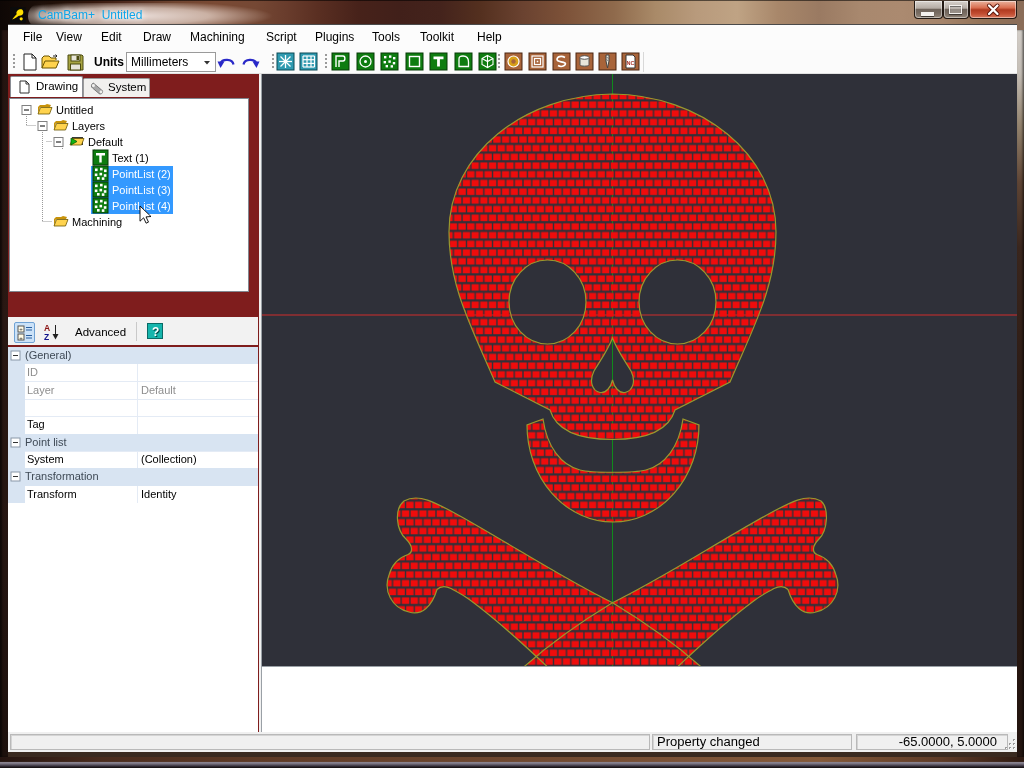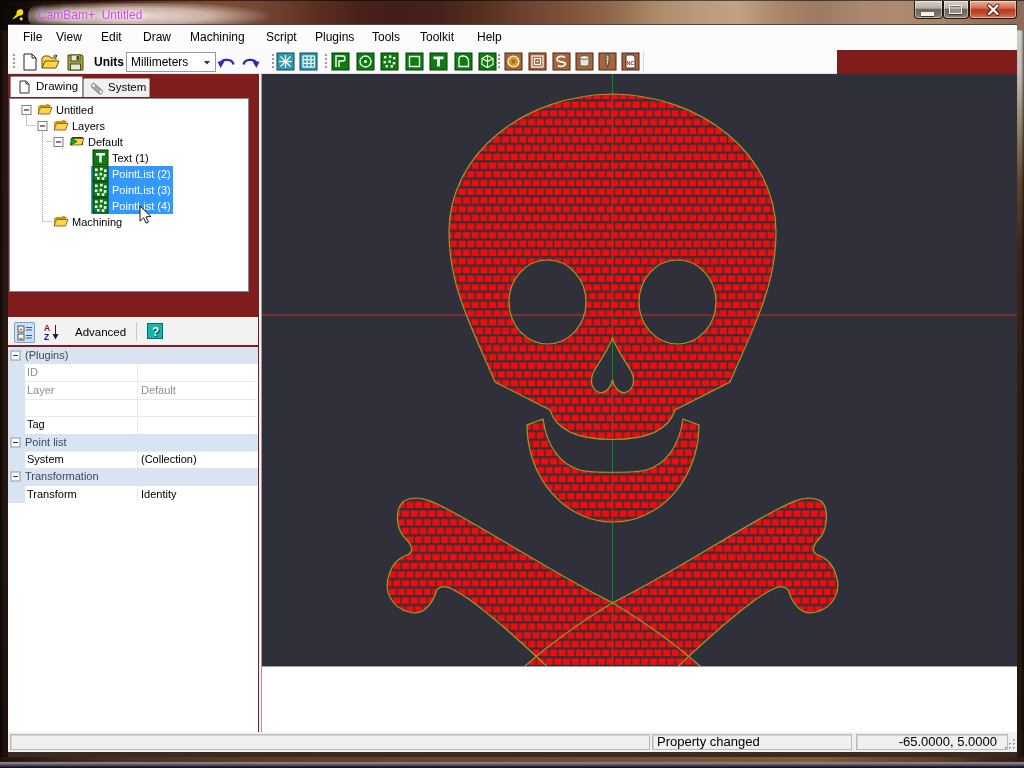--- a/index.html
+++ b/index.html
@@ -23,37 +23,37 @@
  box-shadow:inset 2px 0 2px rgba(0,0,0,.6);}
 #rightframe{left:1017px;top:30px;width:7px;height:727px;
  background:linear-gradient(180deg,#d2cdc7 0%,#c4bdb5 6%,#94846f 13%,#5e4434 21%,#3a261d 30%,#2e1c15 50%,#281811 75%,#241510 100%);
  box-shadow:inset -1.5px 0 2px rgba(0,0,0,.55);}
 #bottomframe{left:0;top:757px;width:1024px;height:11px;
  background:
   linear-gradient(90deg, #241410 0%, #4a2c1e 10%, #5e3a26 25%, #6b452e 45%, #7a5136 65%, #855a3a 80%, #5e3a26 92%, #2e1a12 100%) top/100% 45% no-repeat,
   linear-gradient(180deg, #3a3a42 0%, #3a3a42 10%, #796a5e 22%, #8e8894 45%, #7a7482 60%, #4e4854 75%, #221c24 90%, #120d0c 100%);}
 
 
-#titletext{left:38px;top:8px;font-size:12px;color:#d946ef;
+#titletext{left:38px;top:8px;font-size:12px;color:#0ea5e9;
  text-shadow:0 0 5px #fff,0 0 9px #fff;white-space:pre;}
 .capbtn{top:1px;height:18px;border:1px solid #241a14;border-top:none;
  border-radius:0 0 4px 4px;box-shadow:inset 0 0 0 1px rgba(255,255,255,.45);}
 #btnmin{left:914px;width:29px;
  background:linear-gradient(180deg,#d8d3cd 0%,#b5aca4 42%,#6f645b 50%,#776b61 70%,#928578 100%);}
 #btnmax{left:943px;width:26px;
  background:linear-gradient(180deg,#d8d3cd 0%,#b5aca4 42%,#6f645b 50%,#776b61 70%,#928578 100%);}
 #btnclose{left:969px;width:48px;
  background:linear-gradient(180deg,#e9b39e 0%,#d96e50 40%,#b03a20 52%,#c24d32 75%,#d8765a 100%);}
 
 
 #client{left:8px;top:24px;width:1009px;height:727px;background:#7f1d1d;
  border-top:1px solid #4a4a4a;}
 #menubar{left:0;top:0;width:1009px;height:25px;background:#fcfcfc;}
 .mi{position:absolute;top:5px;font-size:12px;color:#000;}
-#toolbar{left:0;top:25px;width:829px;height:24px;background:#fbfbfb;
+#toolbar{left:0;top:25px;width:1009px;height:24px;background:#fbfbfb;
  border-bottom:1px solid #e2e2e2;}
 
 
 #tabDrawing{left:2px;top:51px;width:73px;height:21px;background:#fff;
  border:1px solid #8a8d94;border-bottom:none;border-radius:2px 2px 0 0;z-index:3;}
 #tabSystem{left:75px;top:53px;width:67px;height:19px;background:#f1f0ee;
  border:1px solid #9a9a9a;border-bottom:none;border-radius:2px 2px 0 0;}
 .tabtxt{position:absolute;font-size:11.5px;color:#000;}
 #treebox{left:1px;top:73px;width:240px;height:194px;background:#fff;
  border:1px solid #828790;z-index:2;}
@@ -404,21 +404,21 @@
         <path d="M9.5,11 L15.5,11 L12.5,16.5 Z" fill="#222"></path>
       </svg>
       <span class="abs" style="left:67px;top:9px;font-size:11.5px;color:#000;">Advanced</span>
       <div class="abs" style="left:128px;top:5px;width:1px;height:19px;background:#c9c9c9;"></div>
       <div class="abs" style="left:139px;top:6px;width:16px;height:16px;background:#16b5ad;border:1px solid #0a6a66;">
         <span class="abs" style="left:4px;top:1px;font-size:12px;font-weight:bold;color:#fff;text-shadow:1px 1px 0 #044;">?</span>
       </div>
     </div>
     <div class="abs" id="propgrid">
       <div class="prow pcat" style="top:0px;height:17px;">
-          <span class="pname" style="left:17px;">(Plugins)</span>
+          <span class="pname" style="left:17px;">(General)</span>
         </div>
       <div class="prow" style="top:17px;height:18px;">
           <span class="pname gray">ID</span>
         </div>
       <div class="prow" style="top:35px;height:17px;">
           <span class="pname gray">Layer</span>
           <span class="pval gray">Default</span>
         </div>
       <div class="prow" style="top:69px;height:18px;">
           <span class="pname">Tag</span>

